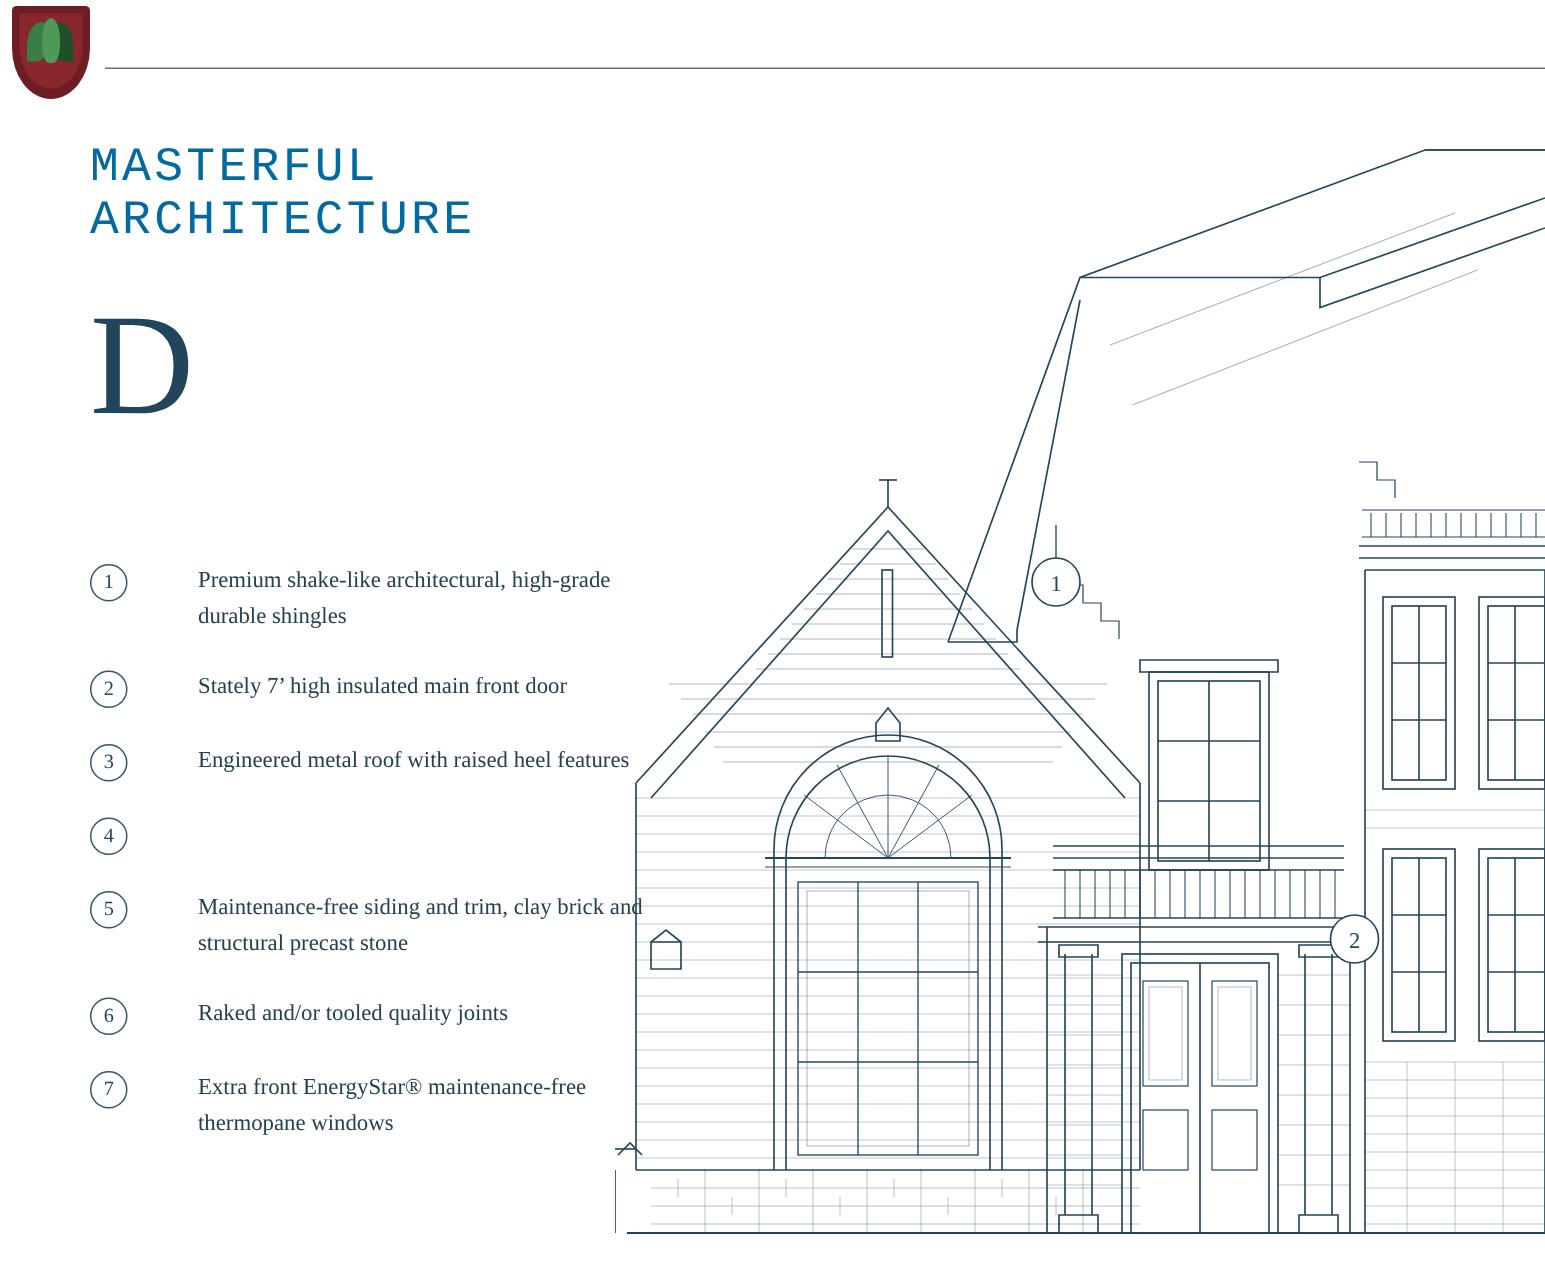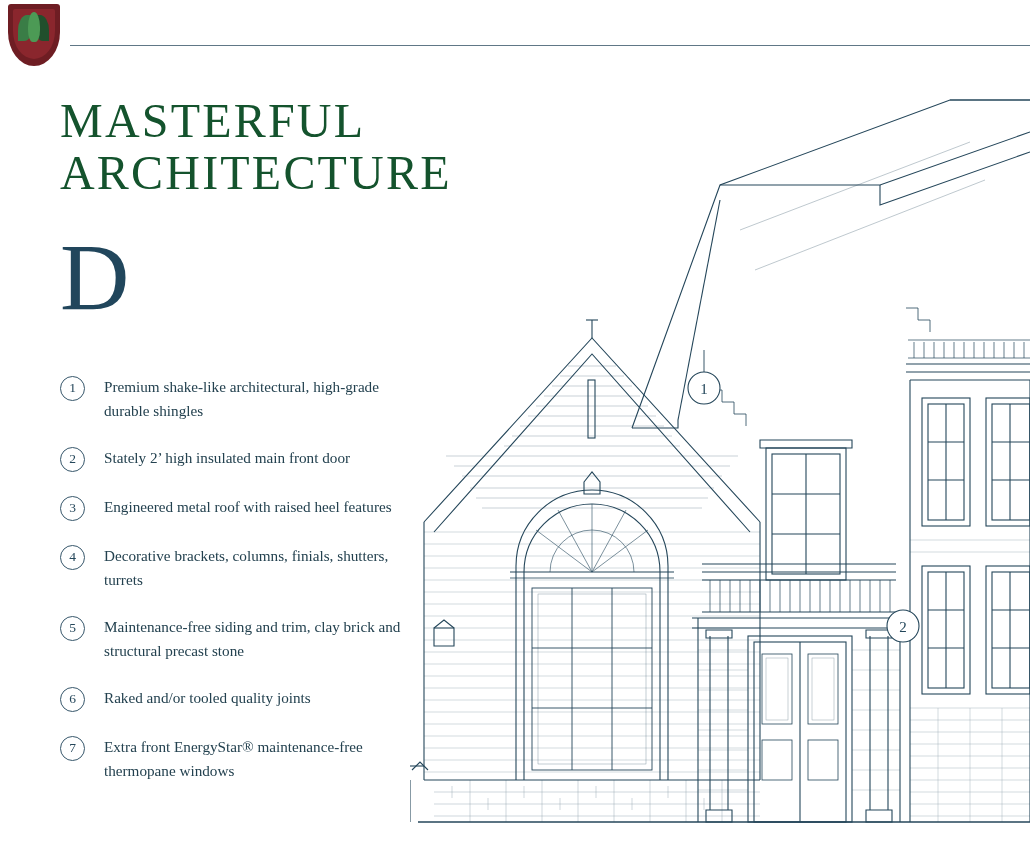--- a/index.html
+++ b/index.html
@@ -73,25 +73,25 @@
   }
 
   
   .left-col {
     position: absolute;
     left: 60px;
     top: 95px;
     width: 400px;
   }
   .headline {
-    font-family: Liberation Serif, serif;
-    font-size: 48px;
+    font-family: Liberation Mono, monospace;
+    font-size: 32px;
     letter-spacing: 2.2px;
     line-height: 1.08;
-    color: #14532d;
+    color: #0369a1;
     font-weight: 400;
     margin: 0 0 0 0;
     white-space: pre-line;
   }
   .intro {
     position: relative;
     margin-top: 36px;
     font-size: 17.5px;
     line-height: 1.52;
     color: #22404f;
@@ -131,20 +131,21 @@
     text-align: center;
     margin-right: 19px;
     margin-top: 1px;
     font-family: "Liberation Serif", serif;
   }
   .feature-text {
     font-size: 15.2px;
     line-height: 1.58;
     color: #23414f;
     max-width: 320px;
+    margin-left: 28px;
   }
 
   
   .illustration {
     position: absolute;
     left: 410px;
     top: 80px;
     width: 620px;
     height: 760px;
   }
@@ -180,31 +181,30 @@
 
 <div class="features">
 
   <div class="feature">
     <div class="num-circle">1</div>
     <div class="feature-text">Premium shake-like architectural, high-grade durable shingles</div>
   </div>
 
   <div class="feature">
     <div class="num-circle">2</div>
-    <div class="feature-text">Stately 2’ high insulated main front door</div>
+    <div class="feature-text">Stately 7’ high insulated main front door</div>
   </div>
 
   <div class="feature">
     <div class="num-circle">3</div>
     <div class="feature-text">Engineered metal roof with raised heel features</div>
   </div>
 
   <div class="feature">
     <div class="num-circle">4</div>
-    <div class="feature-text">Decorative brackets, columns, finials, shutters, turrets</div>
   </div>
 
   <div class="feature">
     <div class="num-circle">5</div>
     <div class="feature-text">Maintenance-free siding and trim, clay brick and structural precast stone</div>
   </div>
 
   <div class="feature">
     <div class="num-circle">6</div>
     <div class="feature-text">Raked and/or tooled quality joints</div>

